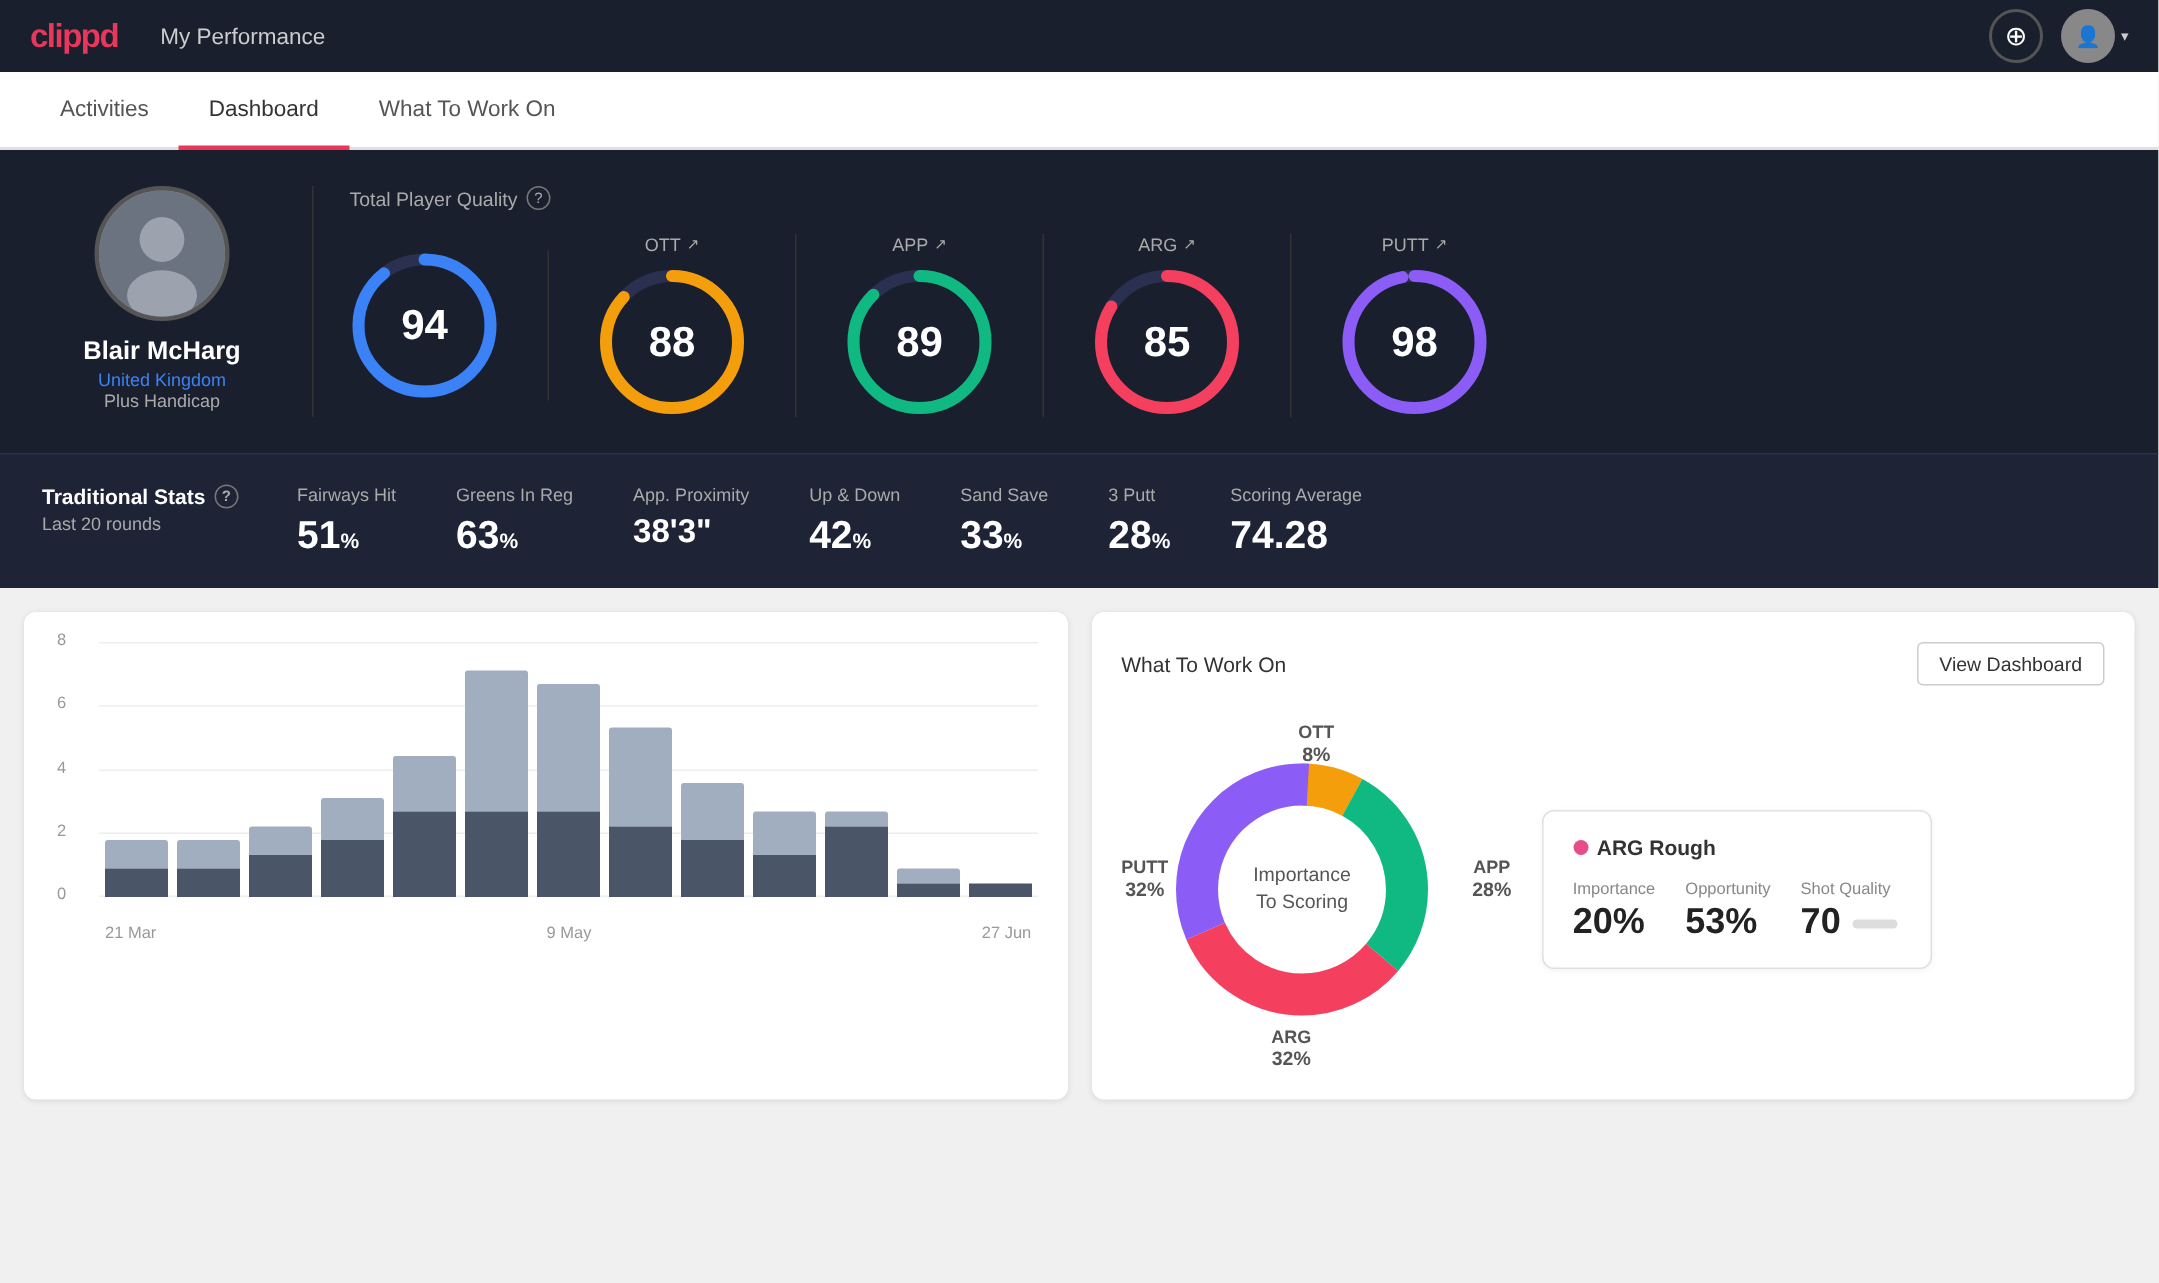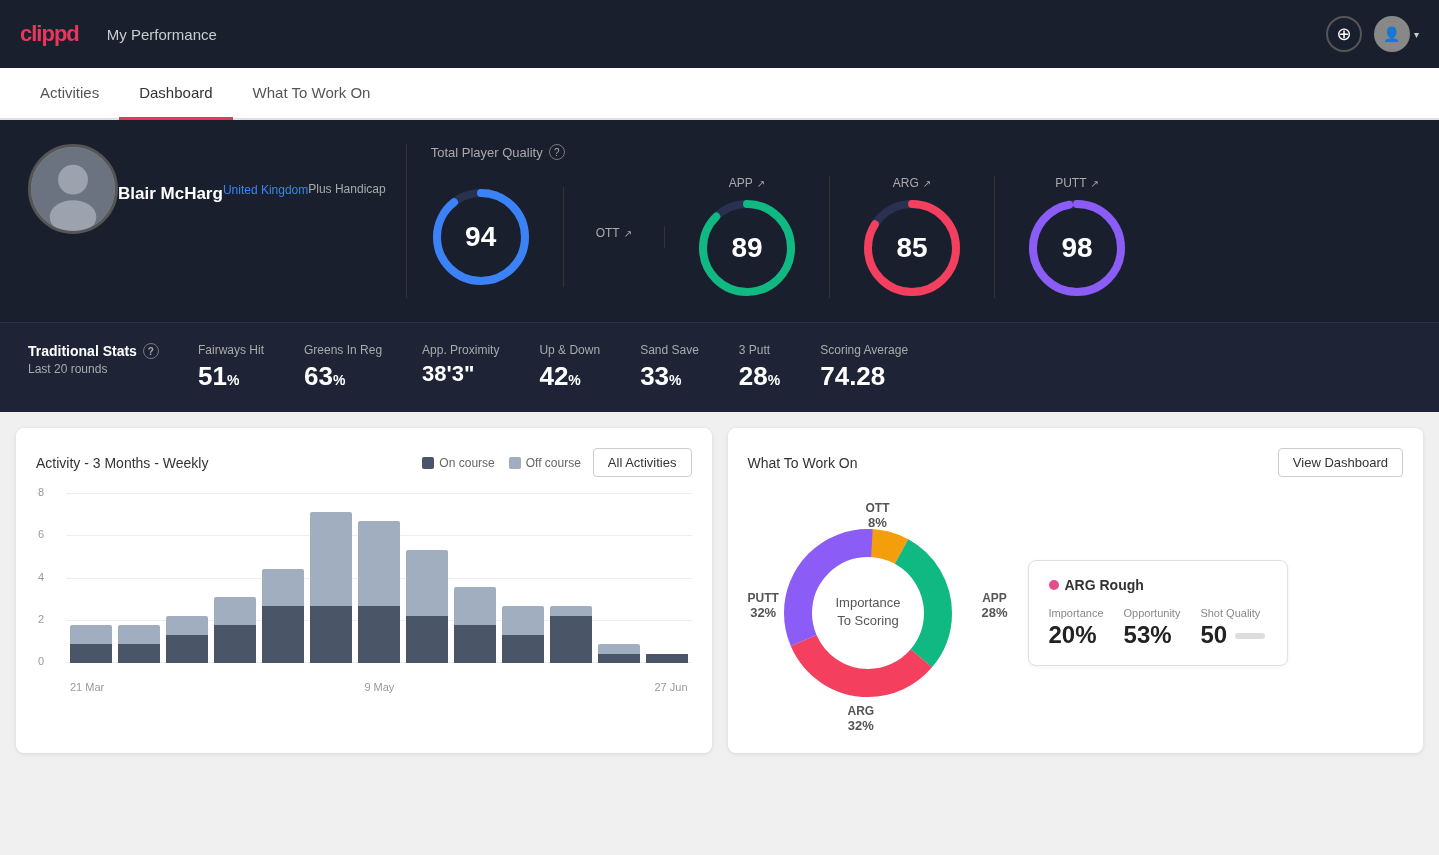--- a/index.html
+++ b/index.html
@@ -4,21 +4,21 @@
   <style>
     * { box-sizing: border-box; margin: 0; padding: 0; }
     body { font-family: -apple-system, BlinkMacSystemFont, 'Segoe UI', sans-serif; background: #f0f0f0; color: #fff; }
 
     
     .top-nav {
       background: #1a1f2e;
       display: flex;
       align-items: center;
       padding: 0 20px;
-      height: 68px;
+      height: 48px;
       justify-content: space-between;
     }
     .logo { color: #e8375a; font-size: 22px; font-weight: bold; letter-spacing: -1px; }
     .nav-title { color: #ccc; font-size: 15px; margin-left: 20px; }
     .nav-right { display: flex; align-items: center; gap: 12px; }
     .nav-icon-btn {
       background: none; border: 2px solid #555; border-radius: 50%; width: 36px; height: 36px;
       color: #fff; font-size: 18px; cursor: pointer; display: flex; align-items: center; justify-content: center;
     }
     .avatar-btn {
@@ -56,21 +56,21 @@
     
     .hero {
       background: #1a1f2e;
       padding: 24px 28px;
       display: flex;
       align-items: flex-start;
       gap: 20px;
     }
     .player-info {
       display: flex;
-      flex-direction: row;
+      flex-direction: column;
       align-items: center;
       min-width: 160px;
     }
     .player-avatar {
       width: 90px; height: 90px; border-radius: 50%;
       background: #888; overflow: hidden;
       border: 3px solid #555;
       display: flex; align-items: center; justify-content: center;
       font-size: 28px; color: #ccc;
     }
@@ -293,20 +293,27 @@
           </svg>
           <span class="score-num">94</span>
         </div>
       </div>
 
       <div class="score-card">
         <div class="score-label">
           <span>OTT</span>
           <span class="arrow">↗</span>
         </div>
+        <div class="circle-score">
+          <svg width="100" height="100" viewBox="0 0 100 100">
+            <circle cx="50" cy="50" r="44" fill="none" stroke="#2a3050" stroke-width="8"></circle>
+            <circle cx="50" cy="50" r="44" fill="none" stroke="#f59e0b" stroke-width="8" stroke-dasharray="240 276" stroke-linecap="round"></circle>
+          </svg>
+          <span class="score-num">88</span>
+        </div>
       </div>
 
       <div class="score-card">
         <div class="score-label">
           <span>APP</span>
           <span class="arrow">↗</span>
         </div>
         <div class="circle-score">
           <svg width="100" height="100" viewBox="0 0 100 100">
             <circle cx="50" cy="50" r="44" fill="none" stroke="#2a3050" stroke-width="8"></circle>
@@ -383,36 +390,20 @@
     <div class="stat-item">
       <div class="stat-name">Scoring Average</div>
       <div class="stat-val">74.28</div>
     </div>
   </div>
 </div>
 
 <div class="bottom-section">
 
   <div class="activity-card">
-    <div class="card-header">
-      <span class="card-title">Activity - 3 Months - Weekly</span>
-      <div style="display:flex;align-items:center;gap:12px;">
-        <div class="legend">
-          <div class="legend-item">
-            <div class="legend-dot" style="background:#4a5568;"></div>
-            <span>On course</span>
-          </div>
-          <div class="legend-item">
-            <div class="legend-dot" style="background:#a0aec0;"></div>
-            <span>Off course</span>
-          </div>
-        </div>
-        <button class="all-activities-btn">All Activities</button>
-      </div>
-    </div>
 
     <div class="chart-area">
       <div class="chart-grid">
         <div class="grid-line">
             <span class="grid-label">8</span>
           </div>
         <div class="grid-line">
             <span class="grid-label">6</span>
           </div>
         <div class="grid-line">
@@ -553,21 +544,21 @@
             <span class="detail-metric-label">Importance</span>
             <span class="detail-metric-val">20%</span>
           </div>
           <div class="detail-metric">
             <span class="detail-metric-label">Opportunity</span>
             <span class="detail-metric-val">53%</span>
           </div>
           <div class="detail-metric">
             <span class="detail-metric-label">Shot Quality</span>
             <div style="display:flex;align-items:center;gap:8px;">
-              <span class="detail-metric-val">50</span>
+              <span class="detail-metric-val">70</span>
               <div class="detail-metric-bar"></div>
             </div>
           </div>
         </div>
       </div>
     </div>
   </div>
 </div>
 
 </body></html>

